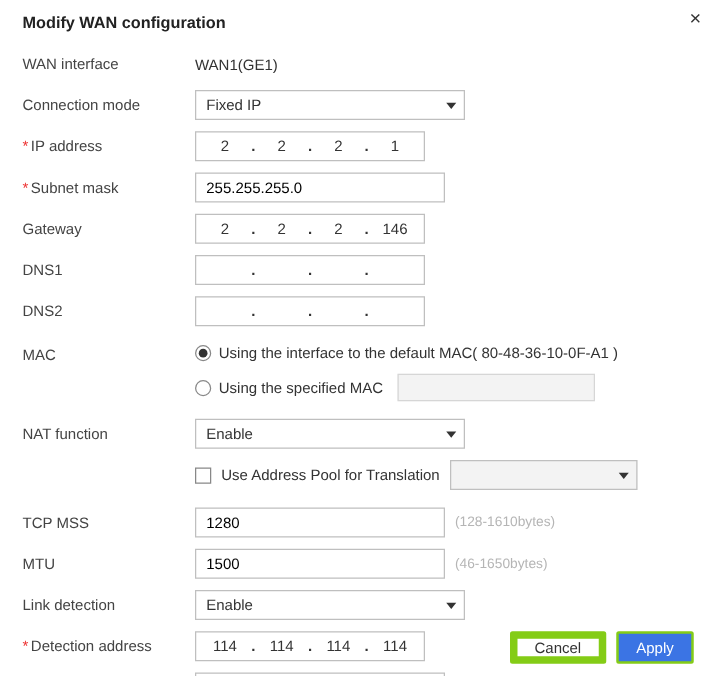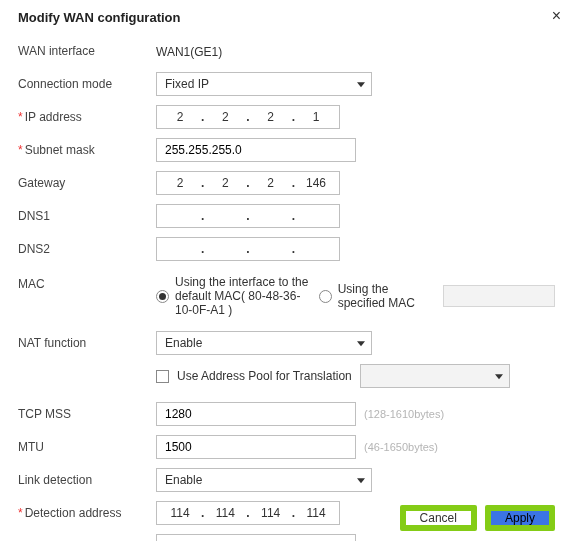--- a/index.html
+++ b/index.html
@@ -100,21 +100,21 @@
       line-height: 14px;
     }
     .ip-dot {
       color: #333;
       font-weight: bold;
       padding: 0 2px;
       font-size: 12px;
     }
     .radio-group {
       display: flex;
-      flex-direction: row;
+      flex-direction: column;
       gap: 10px;
     }
     .radio-line {
       display: flex;
       align-items: center;
       gap: 6px;
       font-size: 12px;
     }
     .radio {
       width: 13px; height: 13px;
@@ -183,22 +183,22 @@
       display: flex;
       align-items: center;
     }
     .btn-cancel {
       background: #fff;
       border: 6px solid #84cc16;
       color: #333;
     }
     .btn-apply {
       background: #3b74e4;
-      border: 6px solid #84cc16;
-      color: #000000;
+      border: 2px solid #84cc16;
+      color: #ffffff;
     }
   </style>
 </head>
 <body>
 
 <div class="modal-title">Modify WAN configuration</div>
 <div class="close-x">×</div>
 
 <div class="form">
 

